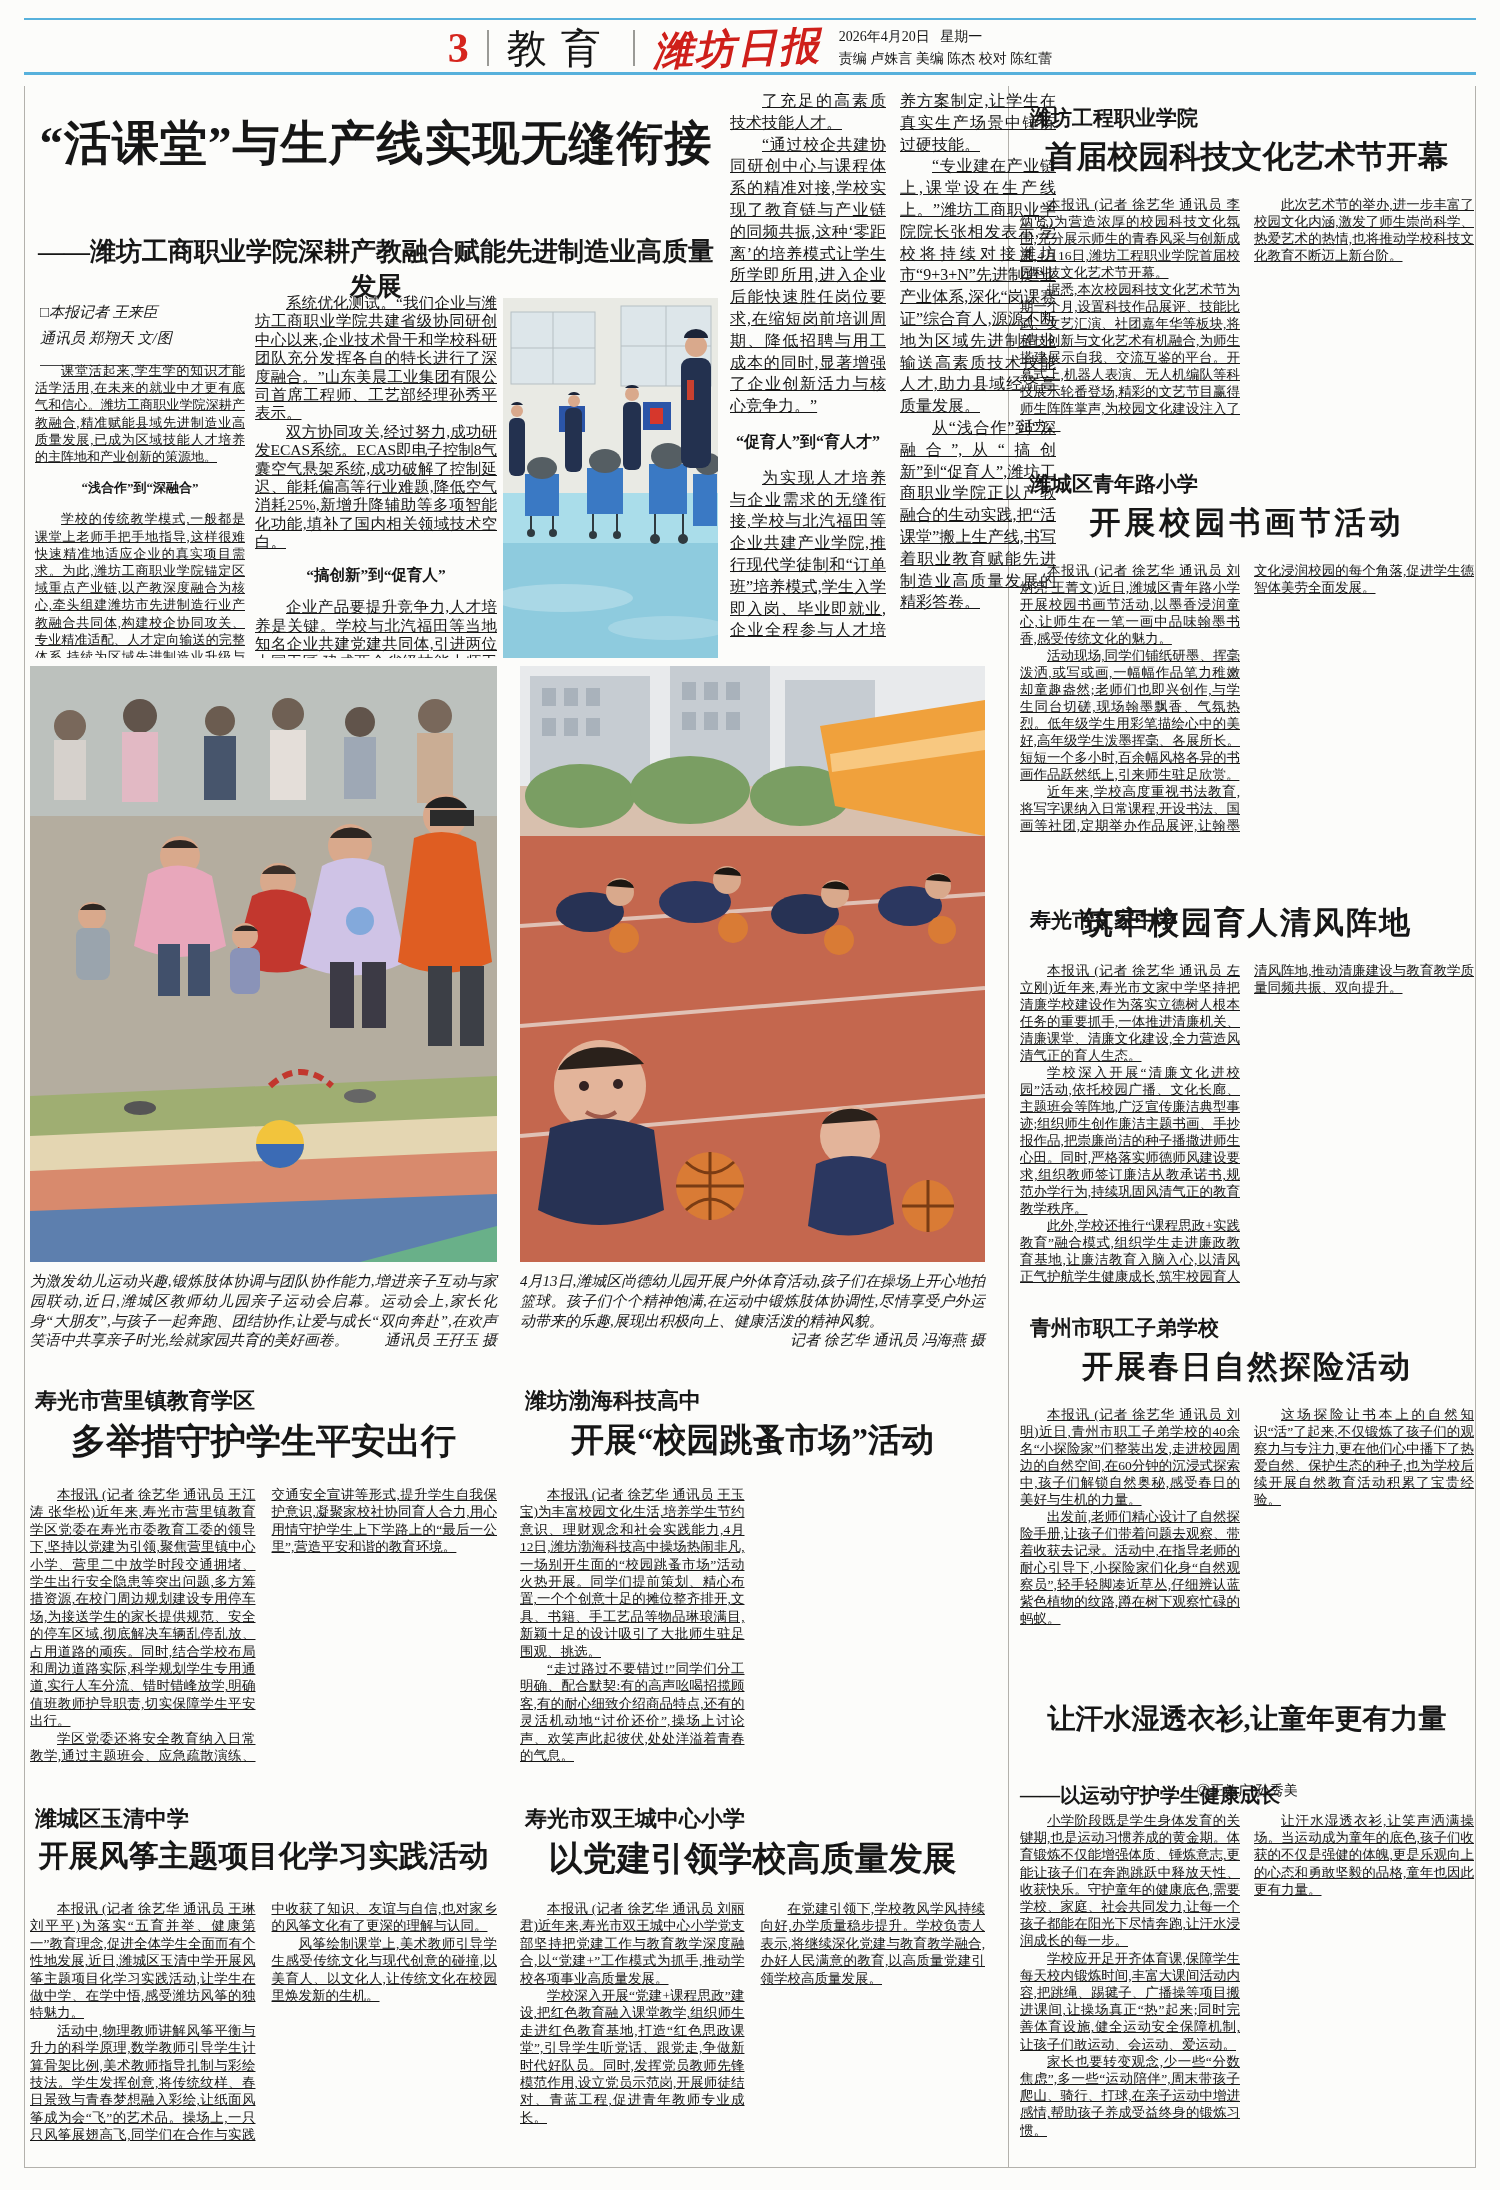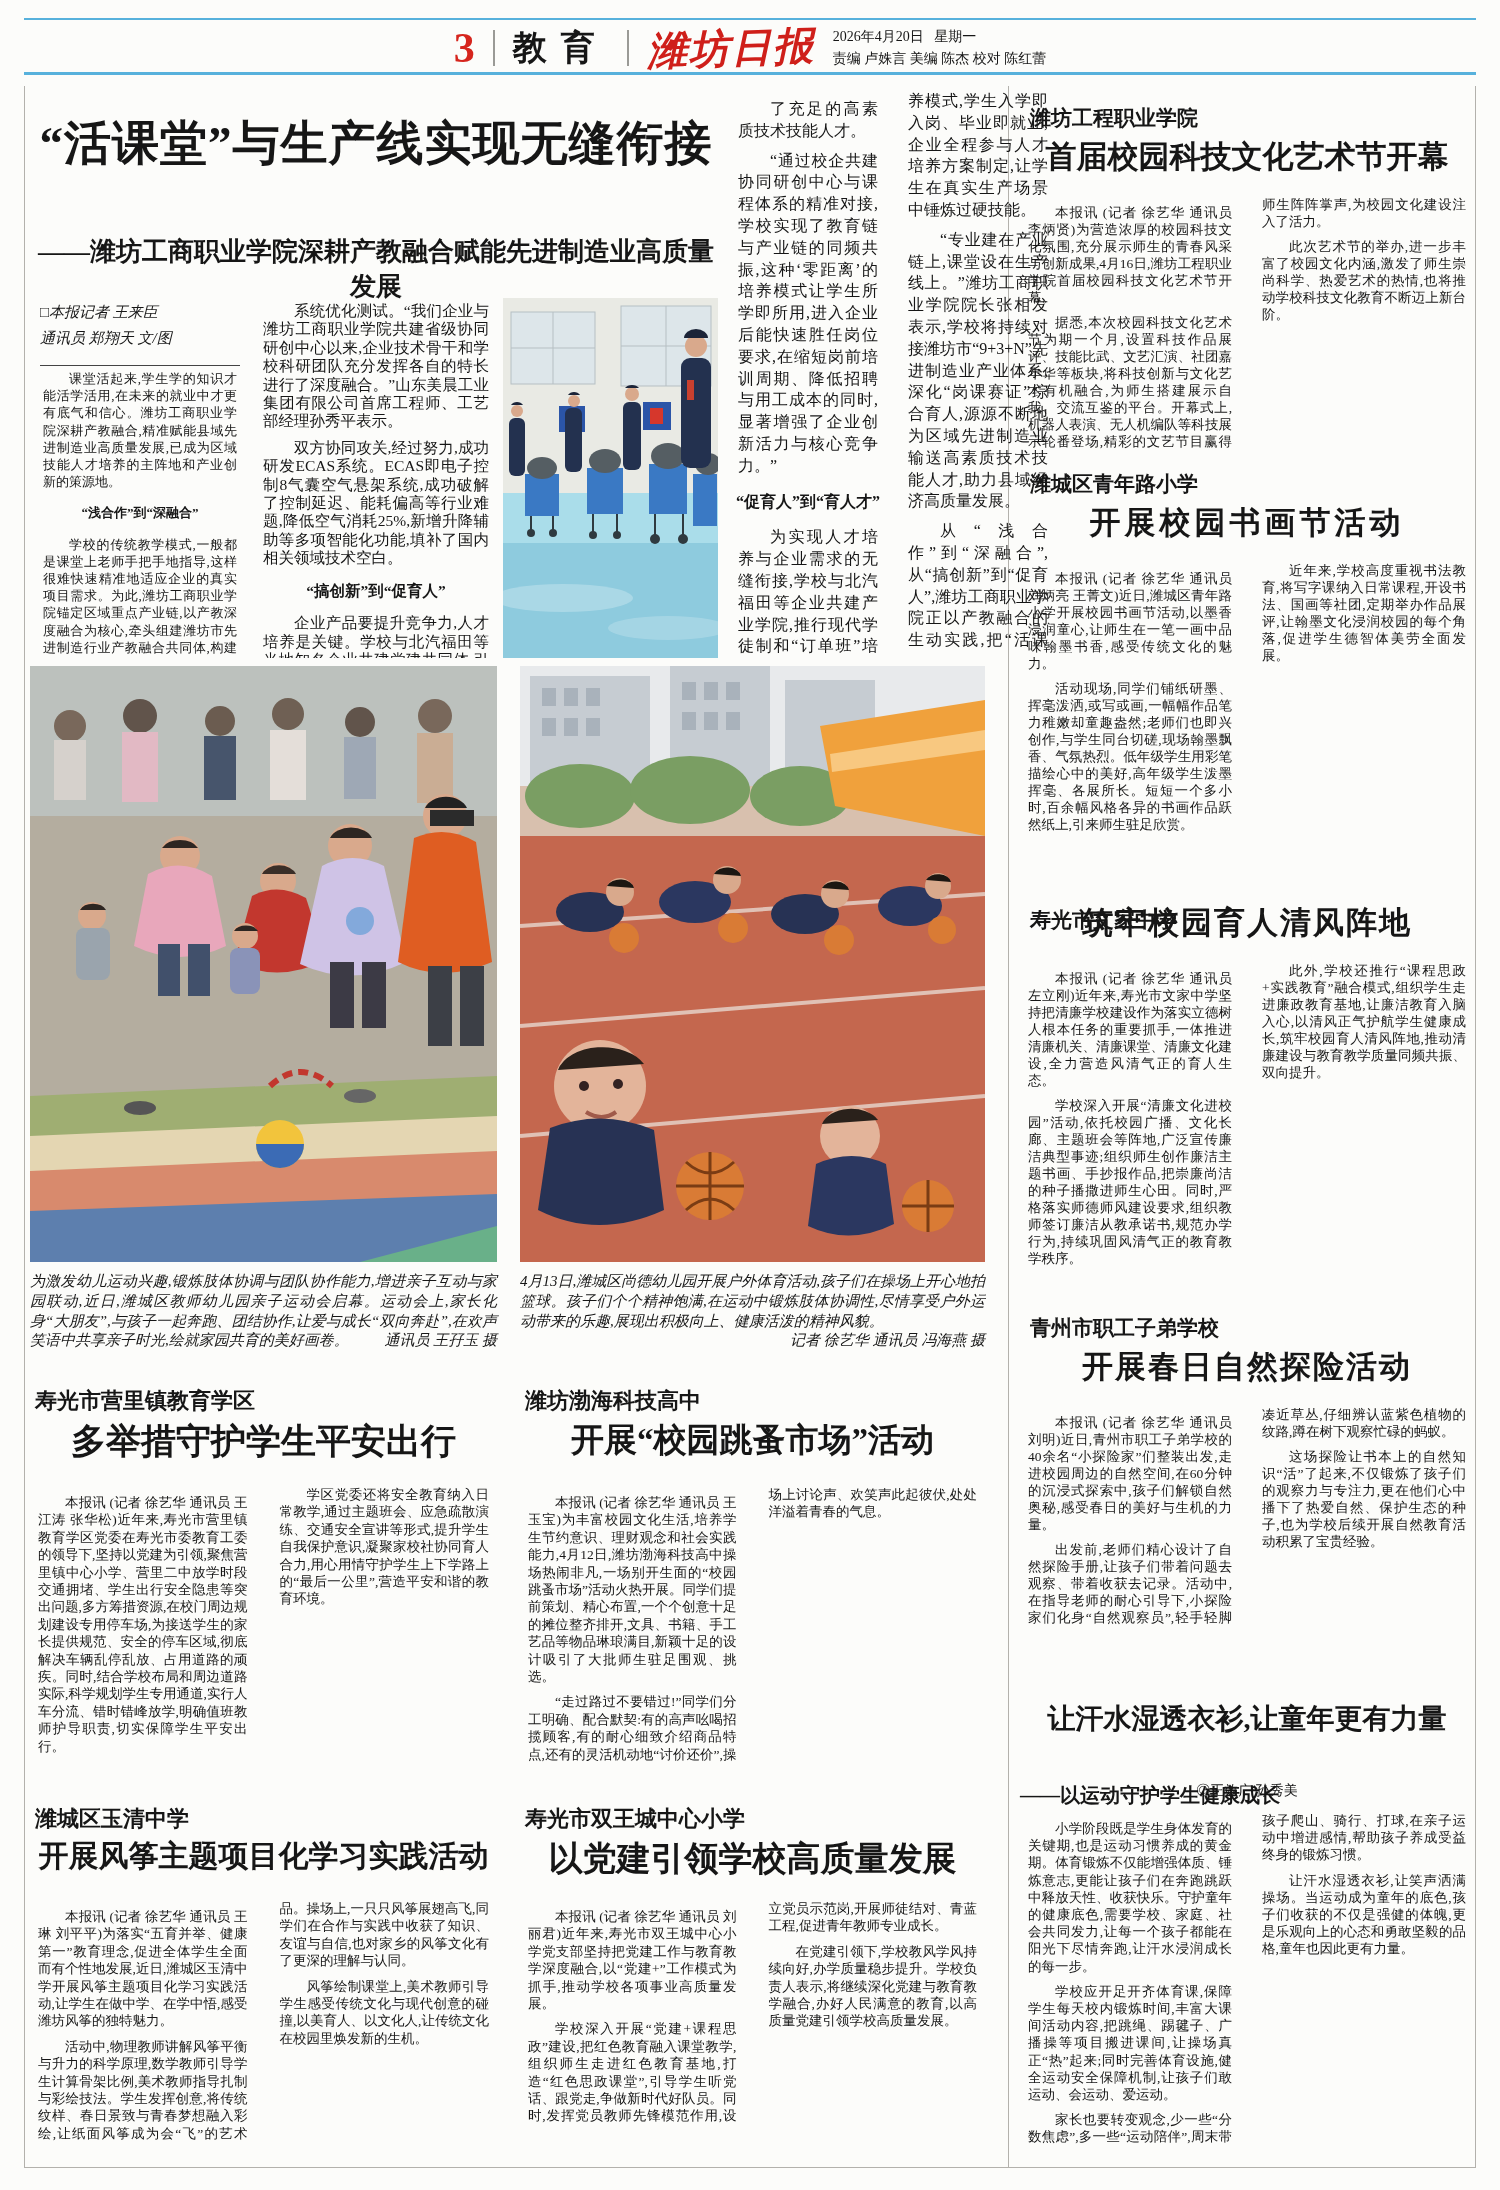--- a/index.html
+++ b/index.html
@@ -4,33 +4,33 @@
 <style>
   html,body{margin:0;padding:0;background:#e9e9e7;}
   .page{position:relative;width:1500px;height:2190px;background:#fcfcfa;margin:0 auto;
         font-family:"Liberation Serif",serif;color:#161616;overflow:hidden;}
   .abs{position:absolute;}
   .blue-rule{background:#57b1dc;height:3px;}
   .gray-rule{background:#b3b1ac;}
   
   .hdr{display:flex;align-items:center;justify-content:center;gap:18px;}
   .pageno{color:#d6251d;font-size:42px;font-weight:900;line-height:1;}
-  .section{font-size:34px;font-weight:700;letter-spacing:14px;}
+  .section{font-size:40px;font-weight:400;letter-spacing:14px;}
   .hdr-div{width:2px;height:36px;background:#9a9a96;}
   .masthead{color:#cf1f1a;font-size:40px;font-weight:900;font-style:italic;
             transform:rotate(-2deg);letter-spacing:2px;}
   .dateblock{font-size:14px;line-height:1.6;}
   
   .main-hl{font-size:47px;font-weight:900;text-align:center;letter-spacing:1px;}
   .main-sub{font-size:26px;font-weight:700;text-align:center;}
   .kicker{font-size:22px;font-weight:700;}
   .art-hl{font-weight:900;text-align:center;}
   
   .body-txt{text-align:justify;overflow:hidden;}
-  .body-txt p.para{margin:8px;text-indent:2em;}
+  .body-txt p.para{margin:0;text-indent:2em;text-decoration:underline;}
   .body-txt .subhead{text-align:center;font-weight:700;margin:14px 0;text-indent:0;}
   .cols2{column-count:2;column-gap:16px;column-fill:auto;}
   .byline{font-style:italic;font-size:15px;line-height:1.7;border-bottom:1px solid #444;
           padding-bottom:14px;}
   .caption{font-style:italic;font-size:15px;line-height:1.32;text-align:justify;}
   .credit{float:right;font-style:italic;}
   .essay-sub{font-size:20px;font-weight:700;text-align:left;margin-top:36px;}
   .essay-author{font-size:14px;text-align:center;}
   svg{display:block;}
 </style>

